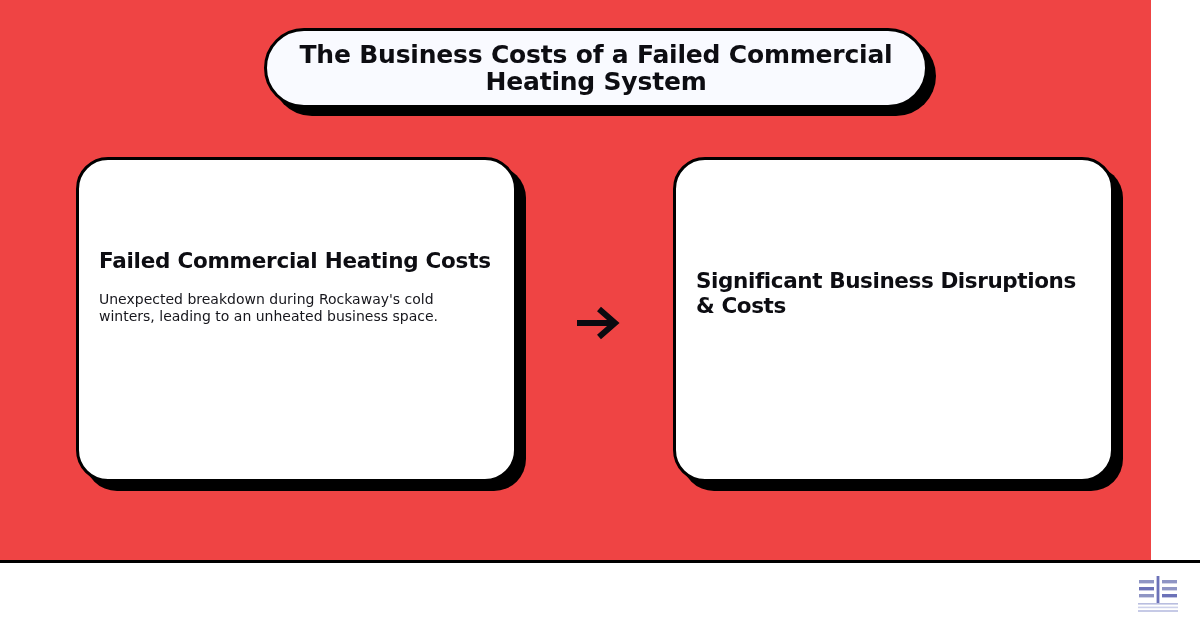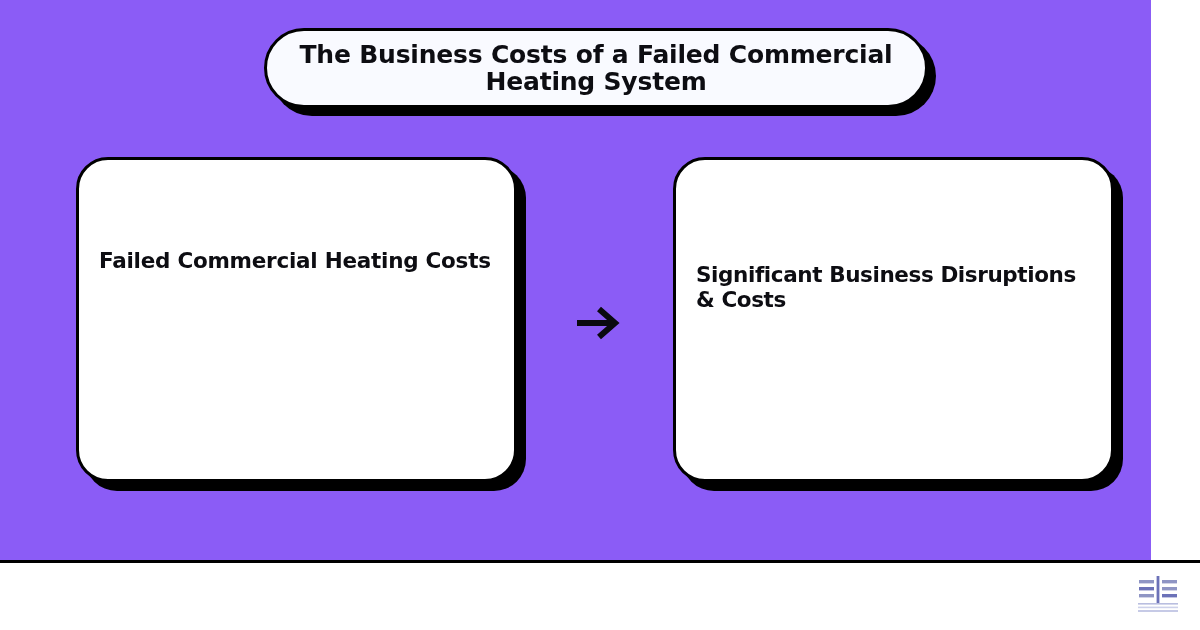--- a/index.html
+++ b/index.html
@@ -22,21 +22,21 @@
     box-sizing: border-box;
   }
 
   
   .canvas {
     position: absolute;
     left: 0;
     top: 0;
     width: 1151px;
     height: 560px;
-    background: #8b5cf6;
+    background: #ef4444;
     overflow: hidden;
   }
 
   
   .title-wrap {
     position: absolute;
     left: 264px;
     top: 28px;
     width: 664px;
     height: 80px;
@@ -106,21 +106,21 @@
     overflow: hidden;
   }
   .card-inner {
     position: absolute;
     left: 0;
     right: 0;
     top: 88px;
     padding: 0 22px 0 20px;
     box-sizing: border-box;
   }
-  .card-wrap.right .card-inner { top: 102px; }
+  .card-wrap.right .card-inner { top: 108px; }
 
   .card-heading {
     font-size: 21.5px;
     font-weight: bold;
     line-height: 25px;
     color: #0d0d12;
     letter-spacing: -0.25px;
     margin: 0 0 18px 0;
   }
   .card-wrap.right .card-heading {
@@ -186,20 +186,21 @@
       <div class="title-pill">
         <div class="title-text">The Business Costs of a Failed Commercial Heating System</div>
       </div>
     </div>
 
     <div class="card-wrap left">
       <div class="card-shadow"></div>
       <div class="card">
         <div class="card-inner">
           <h2 class="card-heading">Failed Commercial Heating Costs</h2>
+          <p class="card-body">Unexpected breakdown during Rockaway's cold winters, leading to an unheated business space.</p>
         </div>
       </div>
     </div>
 
     <div class="arrow">
       <svg width="50" height="40" viewBox="0 0 50 40" aria-hidden="true">
         <path d="M2 20 H36 M24 6 L40 20 L24 34" fill="none" stroke="currentColor" stroke-width="6" stroke-linecap="butt" stroke-linejoin="miter"></path>
       </svg>
     </div>
 

